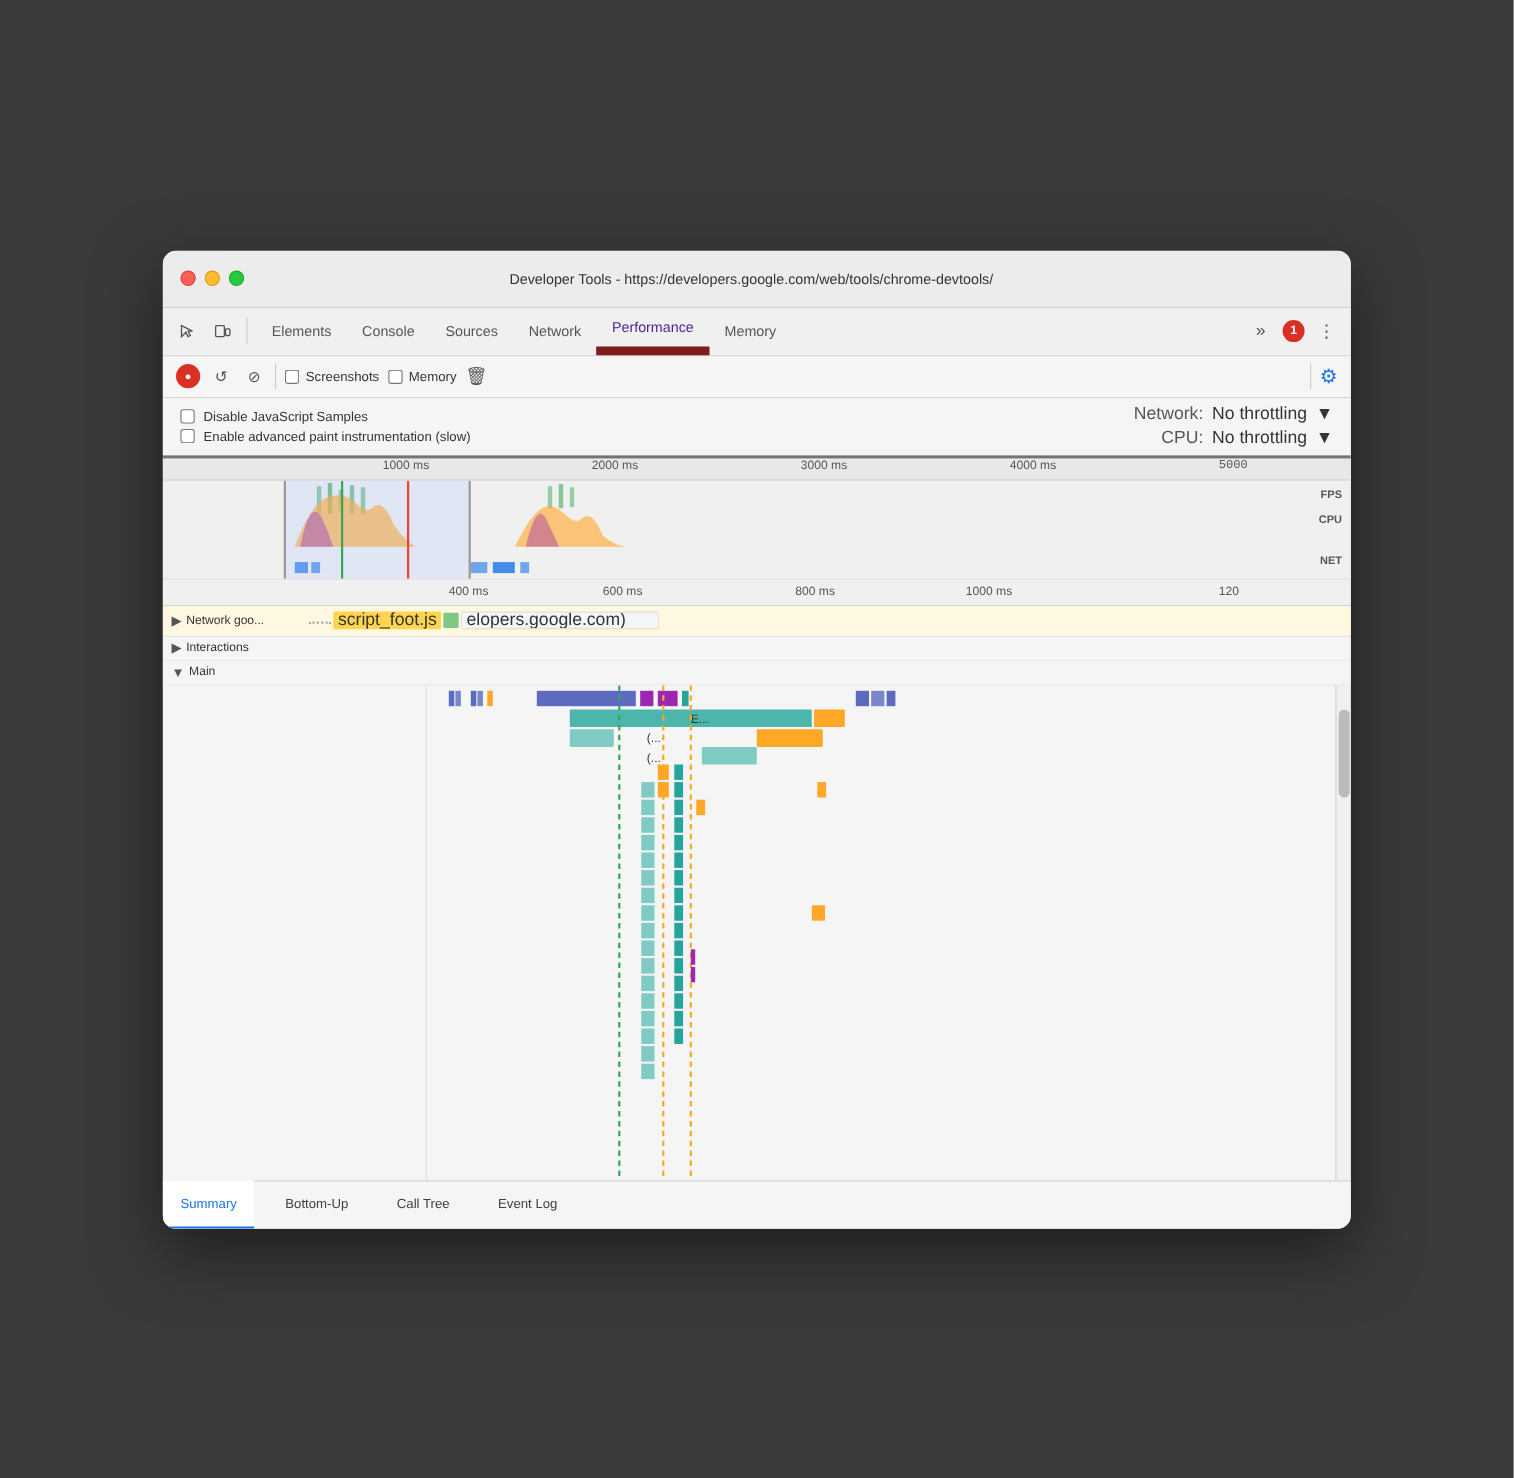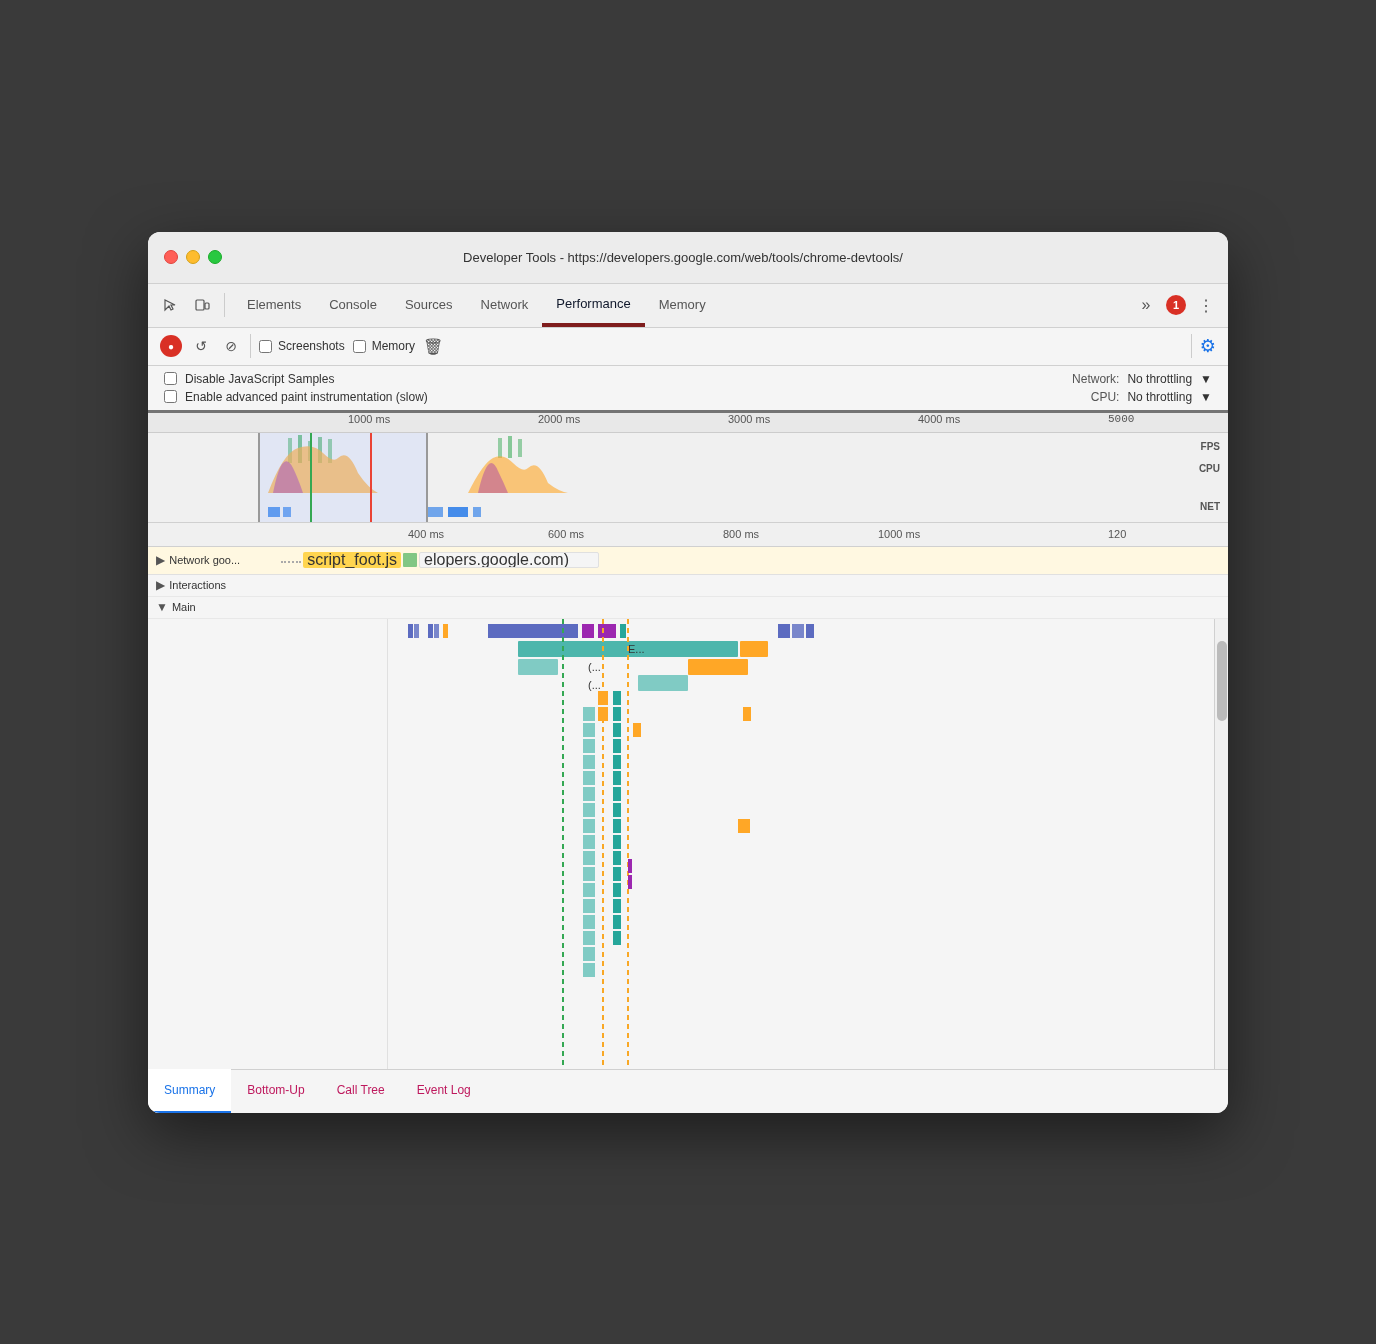--- a/index.html
+++ b/index.html
@@ -90,22 +90,22 @@
       height: 44px;
       display: flex;
       align-items: center;
       font-size: 13px;
       color: #555;
       cursor: pointer;
       border-bottom: 2px solid transparent;
       white-space: nowrap;
     }
     .nav-tab.active {
-      color: #0f172a;
-      border-bottom: 4px solid #7f1d1d;
+      color: #4c1d95;
+      border-bottom: 8px solid #7f1d1d;
     }
     .nav-right {
       display: flex;
       align-items: center;
       gap: 6px;
       margin-left: auto;
     }
     .error-badge {
       background: #d93025;
       color: white;
@@ -181,21 +181,21 @@
       display: flex;
       align-items: center;
       gap: 8px;
       font-size: 12px;
       color: #333;
     }
     .settings-select-row {
       display: flex;
       align-items: center;
       gap: 8px;
-      font-size: 12px;
+      font-size: 16px;
       color: #333;
     }
     .settings-label { color: #555; }
     
     .overview-panel {
       background: #fafafa;
       border-bottom: 1px solid #d0d0d0;
       height: 110px;
       position: relative;
       overflow: hidden;
@@ -313,28 +313,29 @@
       color: #333;
     }
     
     .bottom-tabs {
       background: #f5f5f5;
       border-top: 1px solid #d0d0d0;
       height: 44px;
       display: flex;
       align-items: center;
       padding: 0 0;
+      gap: 12px;
     }
     .bottom-tab {
       padding: 0 16px;
       height: 44px;
       display: flex;
       align-items: center;
       font-size: 12px;
-      color: #be185d;
+      color: #404040;
       cursor: pointer;
       border-bottom: 2px solid transparent;
     }
     .bottom-tab.active {
       color: #1a73e8;
       border-bottom: 2px solid #1a73e8;
       background: white;
     }
     
     .scrollbar {

